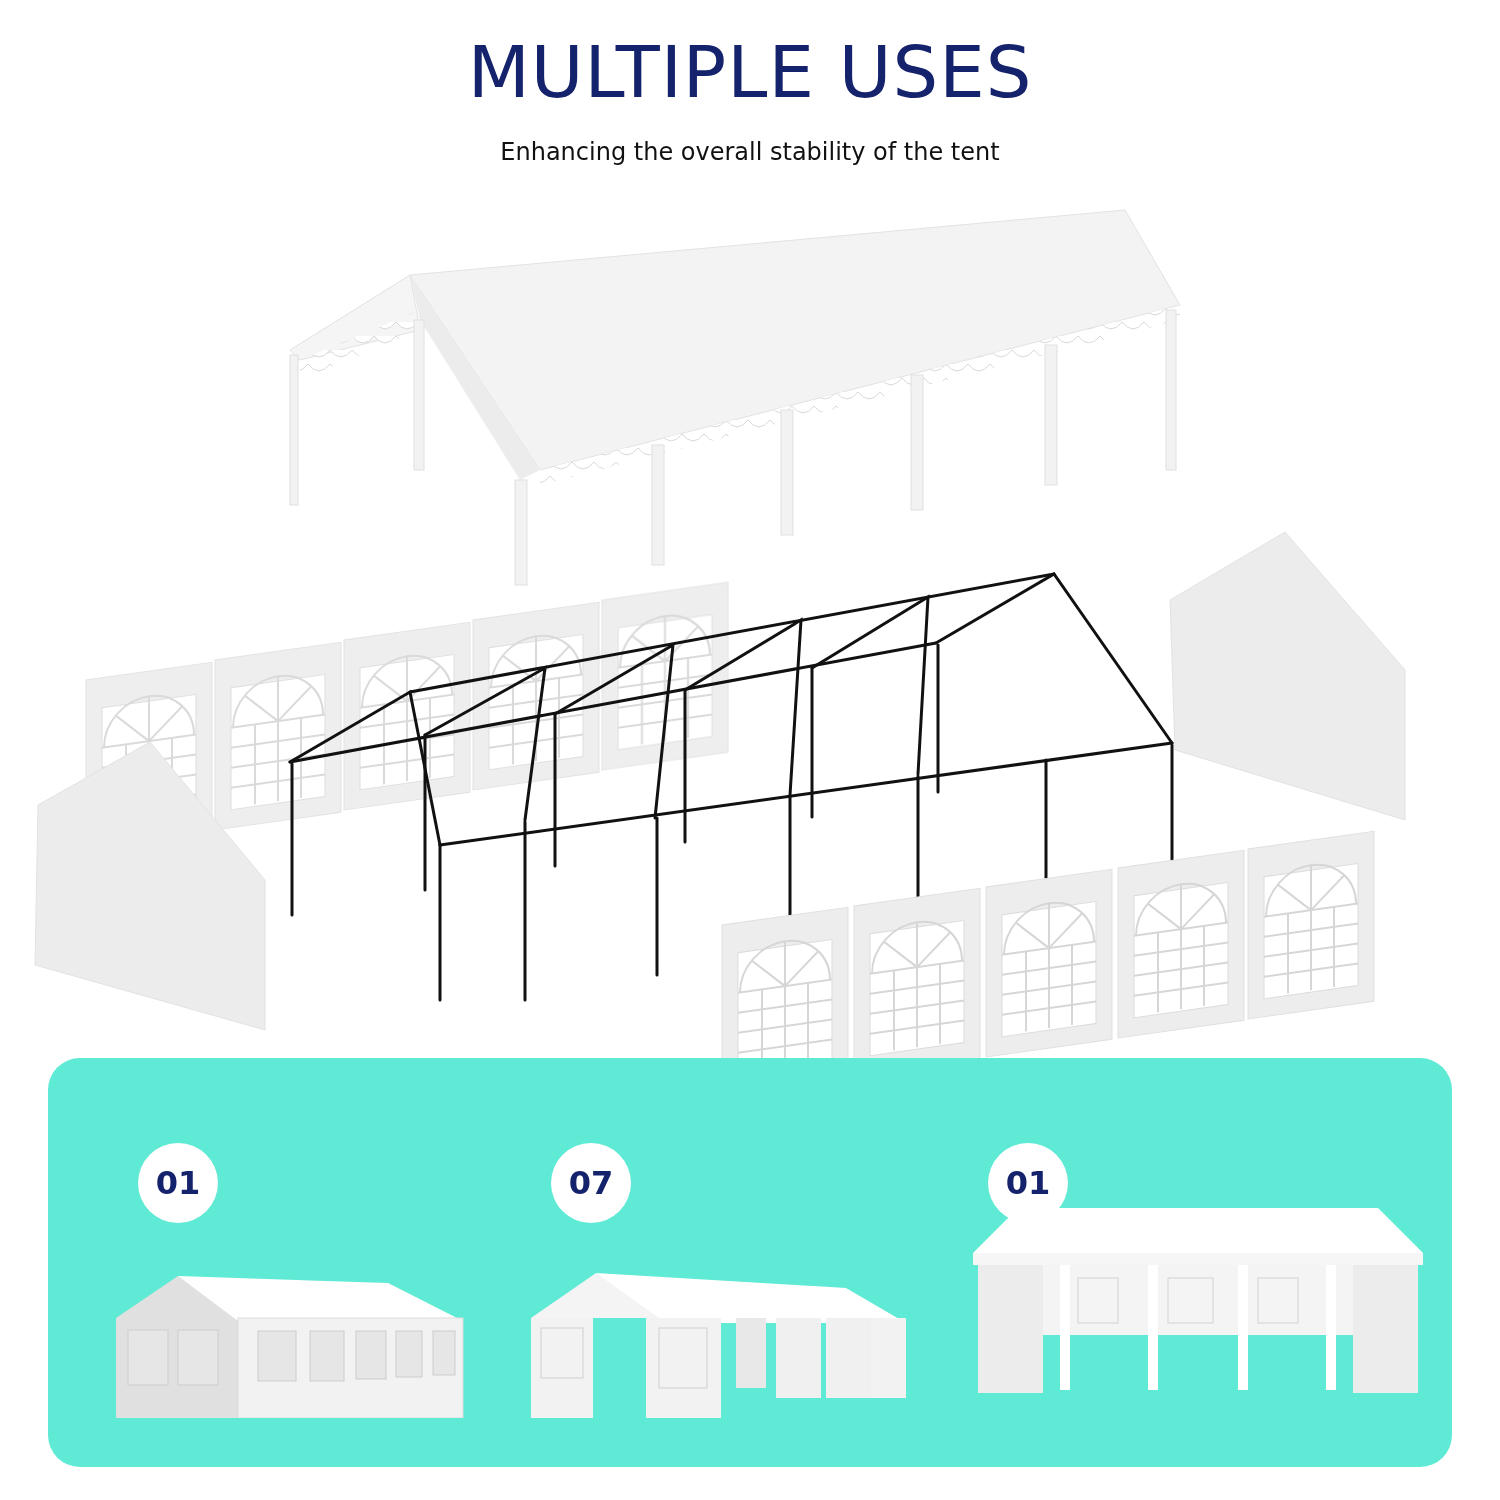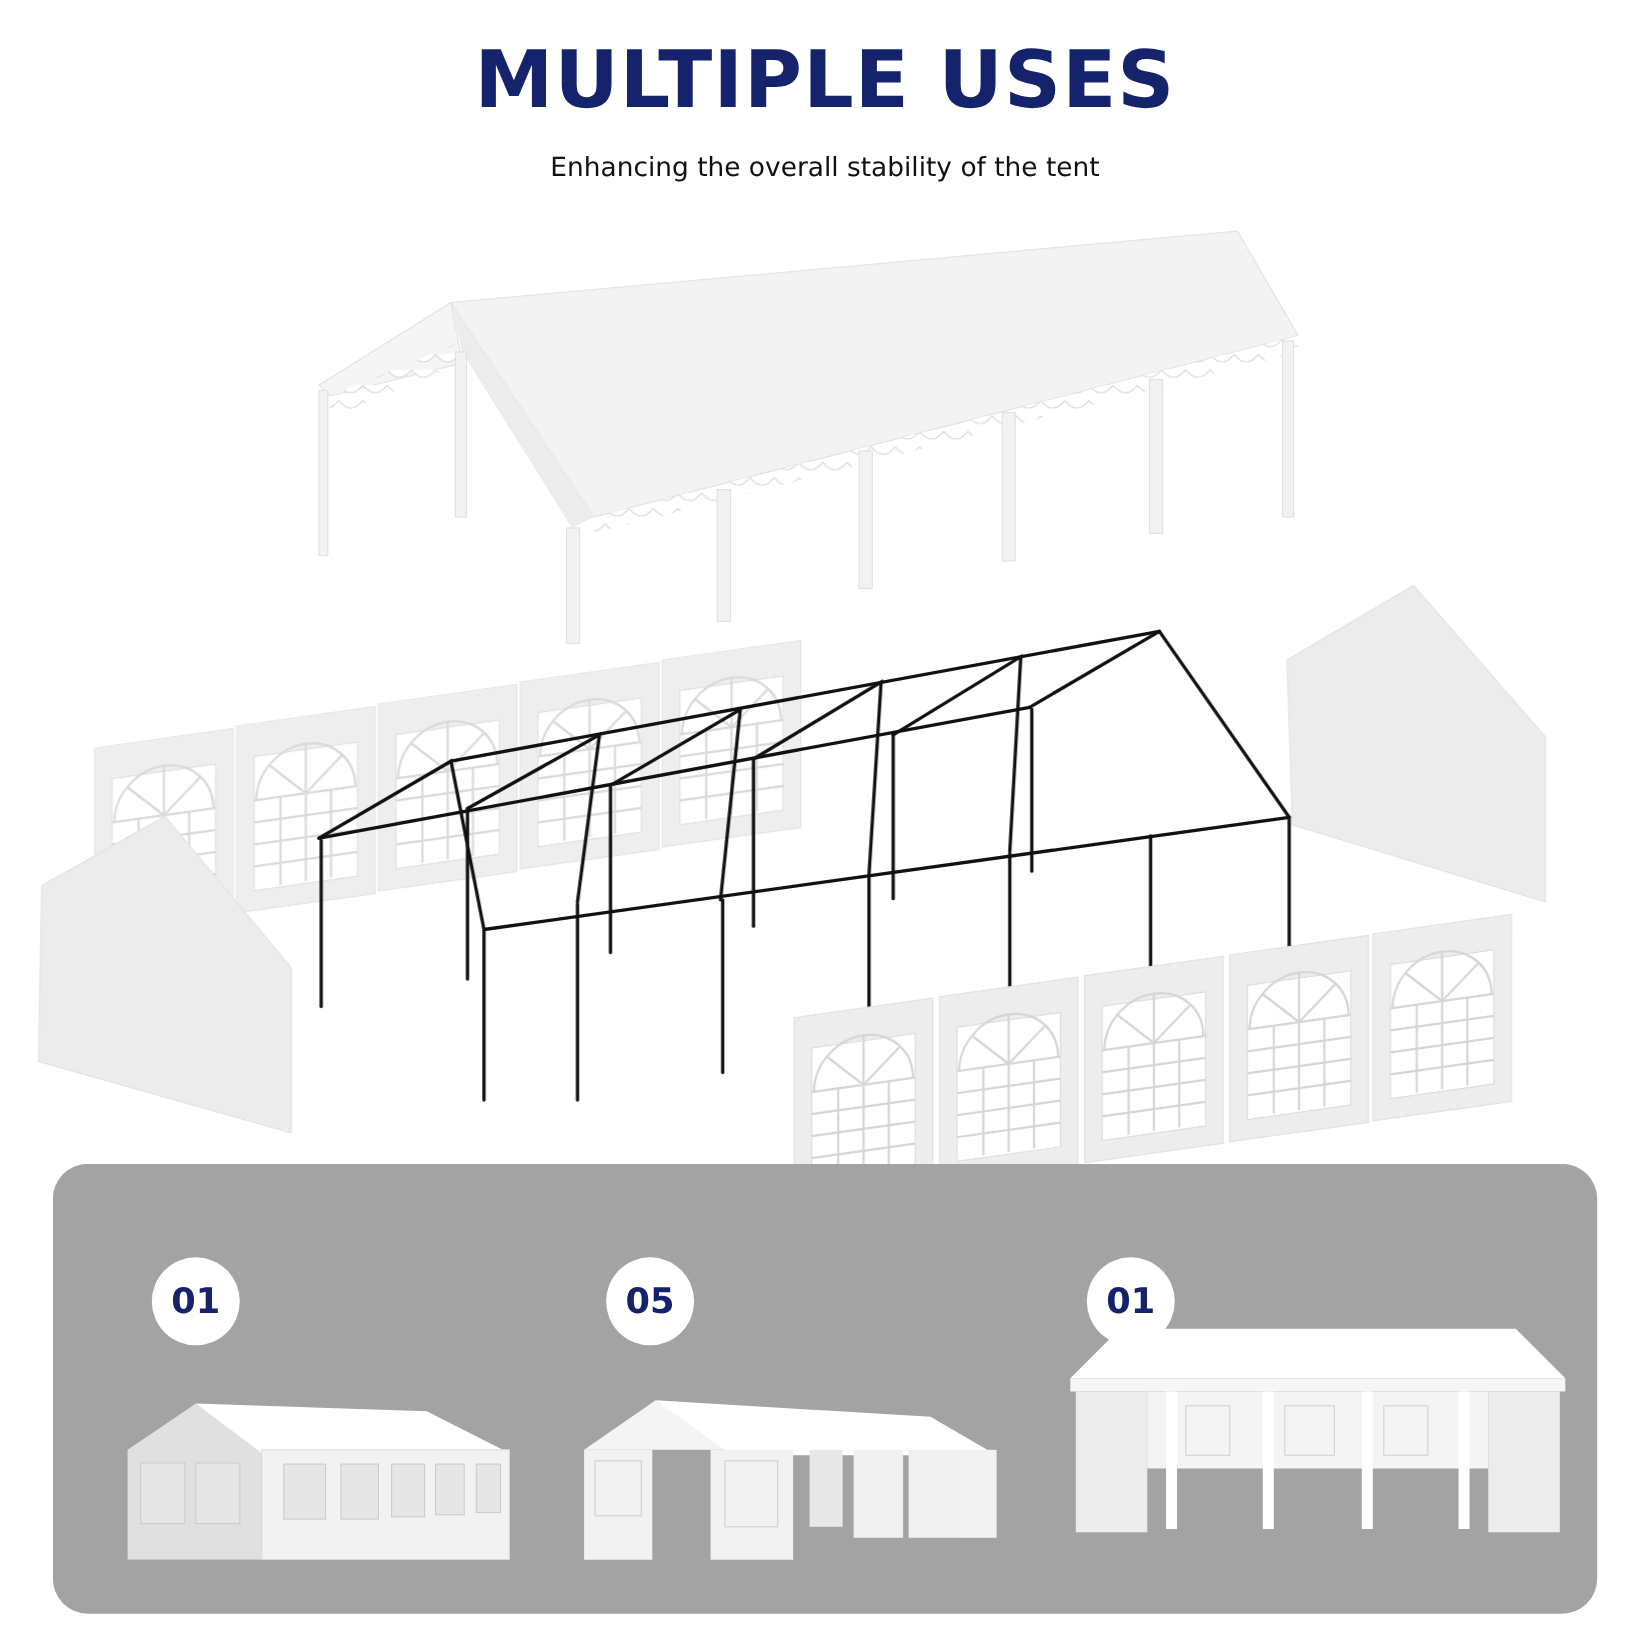--- a/index.html
+++ b/index.html
@@ -1,20 +1,20 @@
 <!DOCTYPE html>
 <html><head>
 <meta charset="utf-8">
 <style>
   html, body { margin: 0; padding: 0; background: #ffffff; }
   body { width: 1500px; height: 1500px; position: relative; overflow: hidden; font-family: "DejaVu Sans", sans-serif; }
-  .title { position: absolute; left: 0; right: 0; top: 36px; text-align: center; font-family: "DejaVu Sans", sans-serif; font-weight: bold; font-size: 72px; letter-spacing: 1px; color: #15226c; line-height: 1; }
+  .title { position: absolute; left: 0; right: 0; top: 36px; text-align: center; font-family: "DejaVu Sans", sans-serif; font-weight: normal; font-size: 72px; letter-spacing: 1px; color: #15226c; line-height: 1; }
   .subtitle { position: absolute; left: 0; right: 0; top: 140px; text-align: center; font-family: "DejaVu Sans", sans-serif; font-size: 24px; color: #111111; line-height: 1; }
   .illustration { position: absolute; left: 0; top: 0; width: 1500px; height: 1060px; }
-  .panel { position: absolute; left: 48px; top: 1058px; width: 1404px; height: 409px; background: #a3a3a3; border-radius: 32px; }
+  .panel { position: absolute; left: 48px; top: 1058px; width: 1404px; height: 409px; background: #5eead4; border-radius: 32px; }
   .option { position: absolute; }
   .badge { position: absolute; width: 80px; height: 80px; border-radius: 50%; background: #ffffff; color: #15226c; font-weight: bold; font-size: 32px; display: flex; align-items: center; justify-content: center; font-family: "DejaVu Sans", sans-serif; }
   .option svg { position: absolute; }
 </style>
 </head>
 <body>
 
 <div class="title">MULTIPLE USES</div>
 <div class="subtitle">Enhancing the overall stability of the tent</div>
 
@@ -142,21 +142,21 @@
         <rect x="248" y="213" width="30" height="48"></rect>
         <rect x="288" y="213" width="26" height="46"></rect>
         <rect x="325" y="213" width="22" height="44"></rect>
         <rect x="20" y="212" width="40" height="55"></rect>
         <rect x="70" y="212" width="40" height="55"></rect>
       </g>
     </svg>
   </div>
 
   <div class="option" style="left:478px; top:60px; width:420px; height:300px;">
-    <div class="badge" style="left:25px; top:25px;">05</div>
+    <div class="badge" style="left:25px; top:25px;">07</div>
     <svg width="420" height="300" viewBox="0 0 420 300" style="left:0; top:0;">
       <polygon points="5,200 70,155 140,200 5,200" fill="#f4f4f4"></polygon>
       <polygon points="70,155 320,170 380,205 140,205" fill="#ffffff"></polygon>
       <rect x="5" y="200" width="62" height="110" fill="#f2f2f2"></rect>
       <rect x="120" y="200" width="75" height="110" fill="#f2f2f2"></rect>
       <rect x="210" y="200" width="30" height="70" fill="#e8e8e8"></rect>
       <rect x="250" y="200" width="45" height="80" fill="#f0f0f0"></rect>
       <rect x="300" y="200" width="45" height="80" fill="#f0f0f0"></rect>
       <rect x="345" y="200" width="35" height="80" fill="#f2f2f2"></rect>
       <g fill="none" stroke="#cfcfcf">

